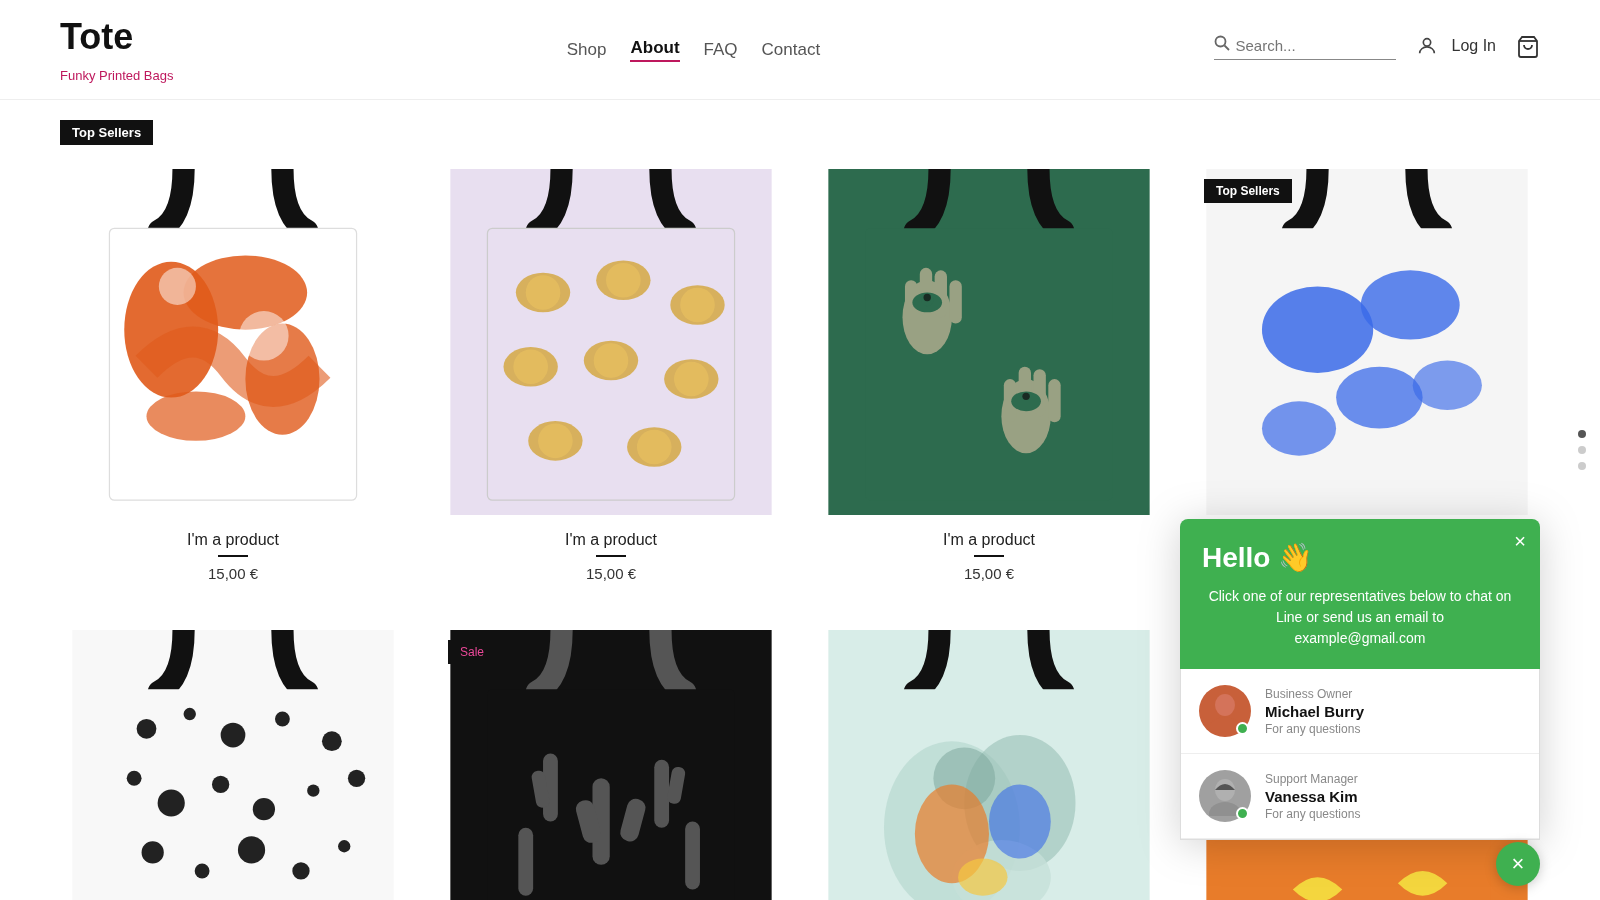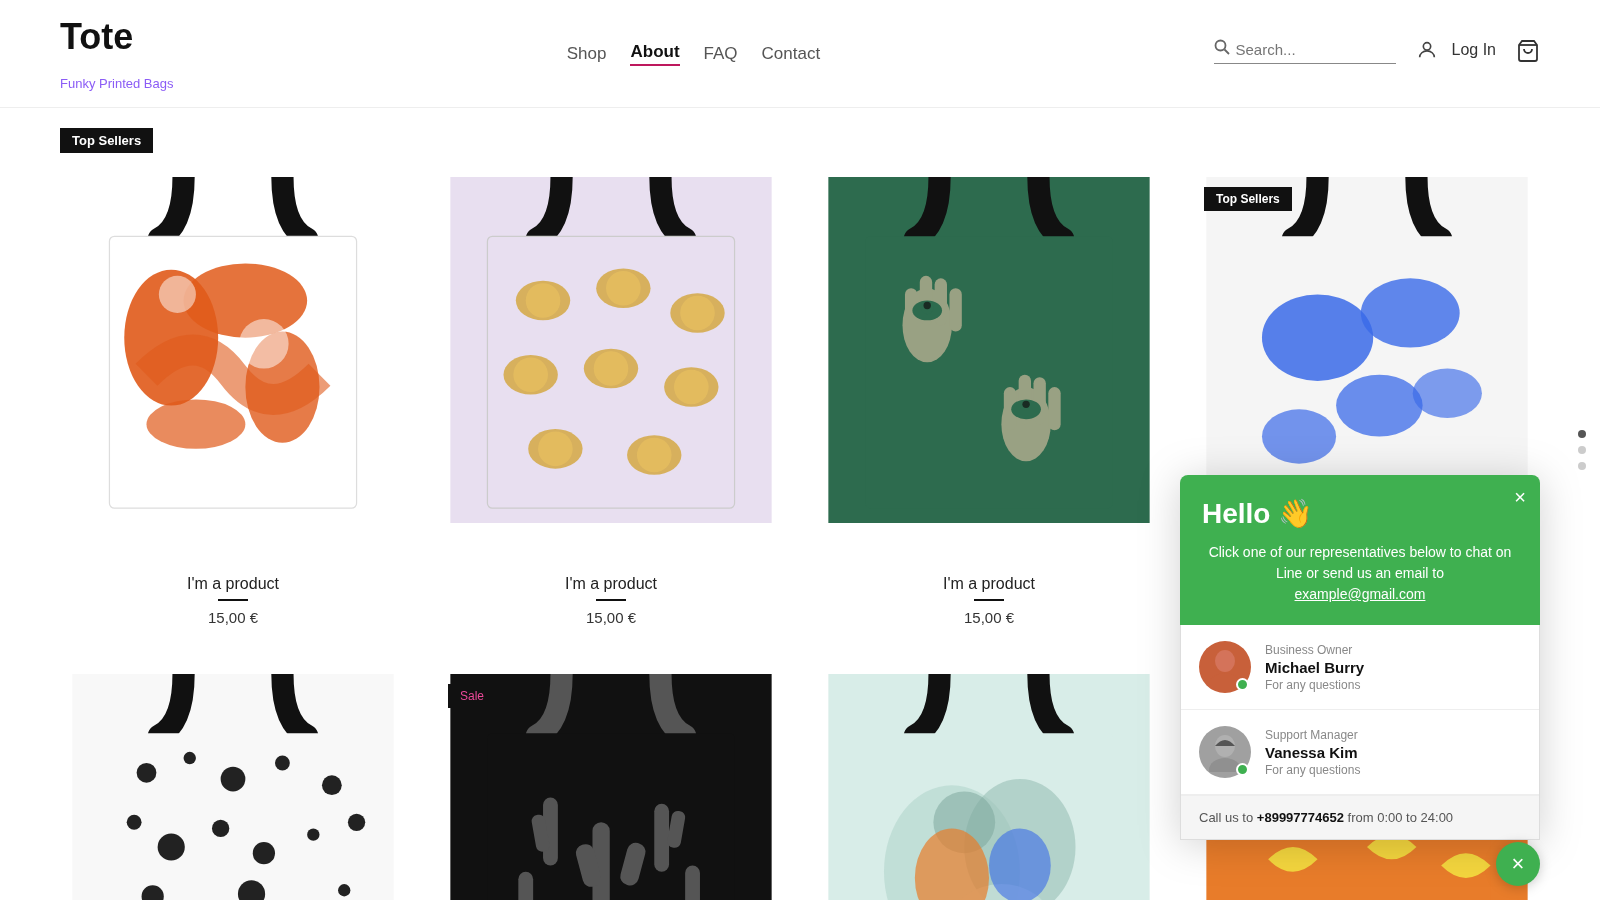--- a/index.html
+++ b/index.html
@@ -12,21 +12,21 @@
       justify-content: space-between;
       padding: 16px 60px;
       border-bottom: 1px solid #eee;
       position: sticky;
       top: 0;
       background: #fff;
       z-index: 10;
     }
     .brand { display: flex; flex-direction: column; }
     .brand-title { font-size: 36px; font-weight: 800; color: #111; }
-    .brand-subtitle { font-size: 13px; color: #8b5cf6; margin-top: 18px; }
+    .brand-subtitle { font-size: 13px; color: #be185d; margin-top: 10px; }
     .nav { display: flex; gap: 24px; align-items: center; }
     .nav a { text-decoration: none; color: #555; font-size: 17px; cursor: pointer; }
     .nav a.active { font-weight: 700; color: #111; border-bottom: 2px solid #be185d; padding-bottom: 2px; }
     .header-right { display: flex; align-items: flex-start; gap: 20px; }
     .search-container { display: flex; align-items: center; border-bottom: 1px solid #888; padding-bottom: 4px; }
     .search-container input { border: none; outline: none; font-size: 15px; width: 160px; color: #333; }
     .search-icon-wrap { color: #666; margin-right: 6px; }
     .login-btn { display: flex; align-items: center; gap: 14px; font-size: 16px; color: #333; cursor: pointer; background: none; border: none; }
     .cart-btn { cursor: pointer; background: none; border: none; font-size: 20px; position: relative; }
 
@@ -65,21 +65,21 @@
       font-size: 12px;
       font-weight: 600;
       padding: 4px 10px;
       z-index: 2;
     }
 
     
     .tote-orange { background: #fff; }
 
     .product-info { margin-top: 16px; text-align: center; width: 100%; }
-    .product-name { font-size: 16px; color: #222; margin-bottom: 6px; margin-top: 36px; }
+    .product-name { font-size: 16px; color: #222; margin-bottom: 6px; }
     .product-divider { width: 30px; height: 2px; background: #111; margin: 0 auto 8px; }
     .product-price { font-size: 15px; color: #333; }
 
     
     .chat-widget {
       position: fixed;
       bottom: 60px;
       right: 60px;
       width: 360px;
       z-index: 100;
@@ -87,21 +87,21 @@
     }
     .chat-header {
       background: #3fb050;
       color: #fff;
       padding: 22px 22px 20px;
       border-radius: 8px 8px 0 0;
       position: relative;
     }
     .chat-hello { font-size: 28px; font-weight: 700; margin-bottom: 12px; }
     .chat-description { font-size: 14px; line-height: 1.5; text-align: center; }
-    .chat-email-link { color: #fff; text-decoration: underline; cursor: pointer; }
+    .chat-email-link { color: #fff; cursor: pointer; }
     .chat-close-btn {
       position: absolute;
       top: 12px;
       right: 14px;
       background: none;
       border: none;
       color: #fff;
       font-size: 20px;
       cursor: pointer;
       line-height: 1;
@@ -504,25 +504,20 @@
         </div>
         <div class="agent-status"></div>
       </div>
       <div class="agent-info">
         <div class="agent-role">Support Manager</div>
         <div class="agent-name">Vanessa Kim</div>
         <div class="agent-tagline">For any questions</div>
       </div>
     </div>
 
-    <div class="chat-footer">
-      <span>Call us to</span>
-      <span class="chat-phone">+89997774652</span>
-      <span>from 0:00 to 24:00</span>
-    </div>
   </div>
 </div>
 
 <button class="chat-close-circle">
   <span>×</span>
 </button>
 
 <div class="scroll-dots">
   <div class="scroll-dot active"></div>
   <div class="scroll-dot"></div>

